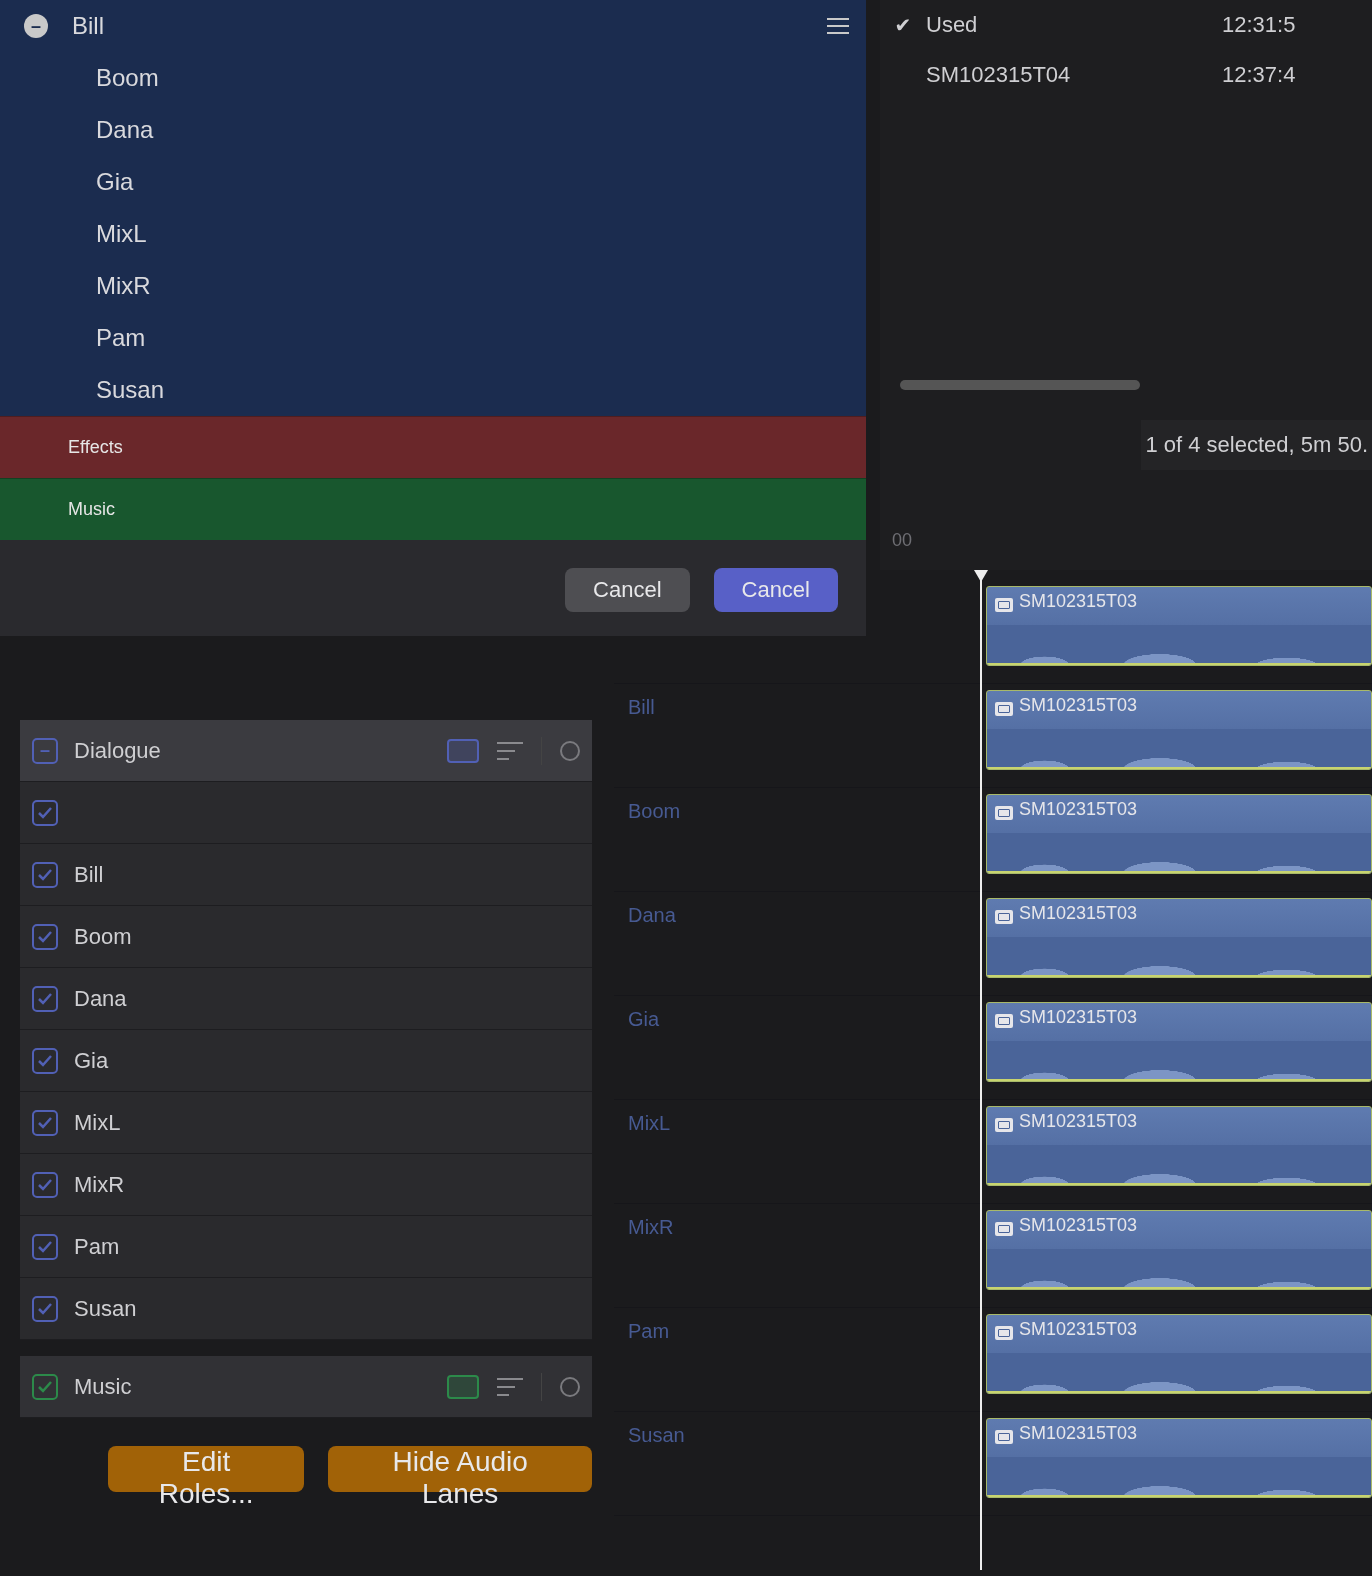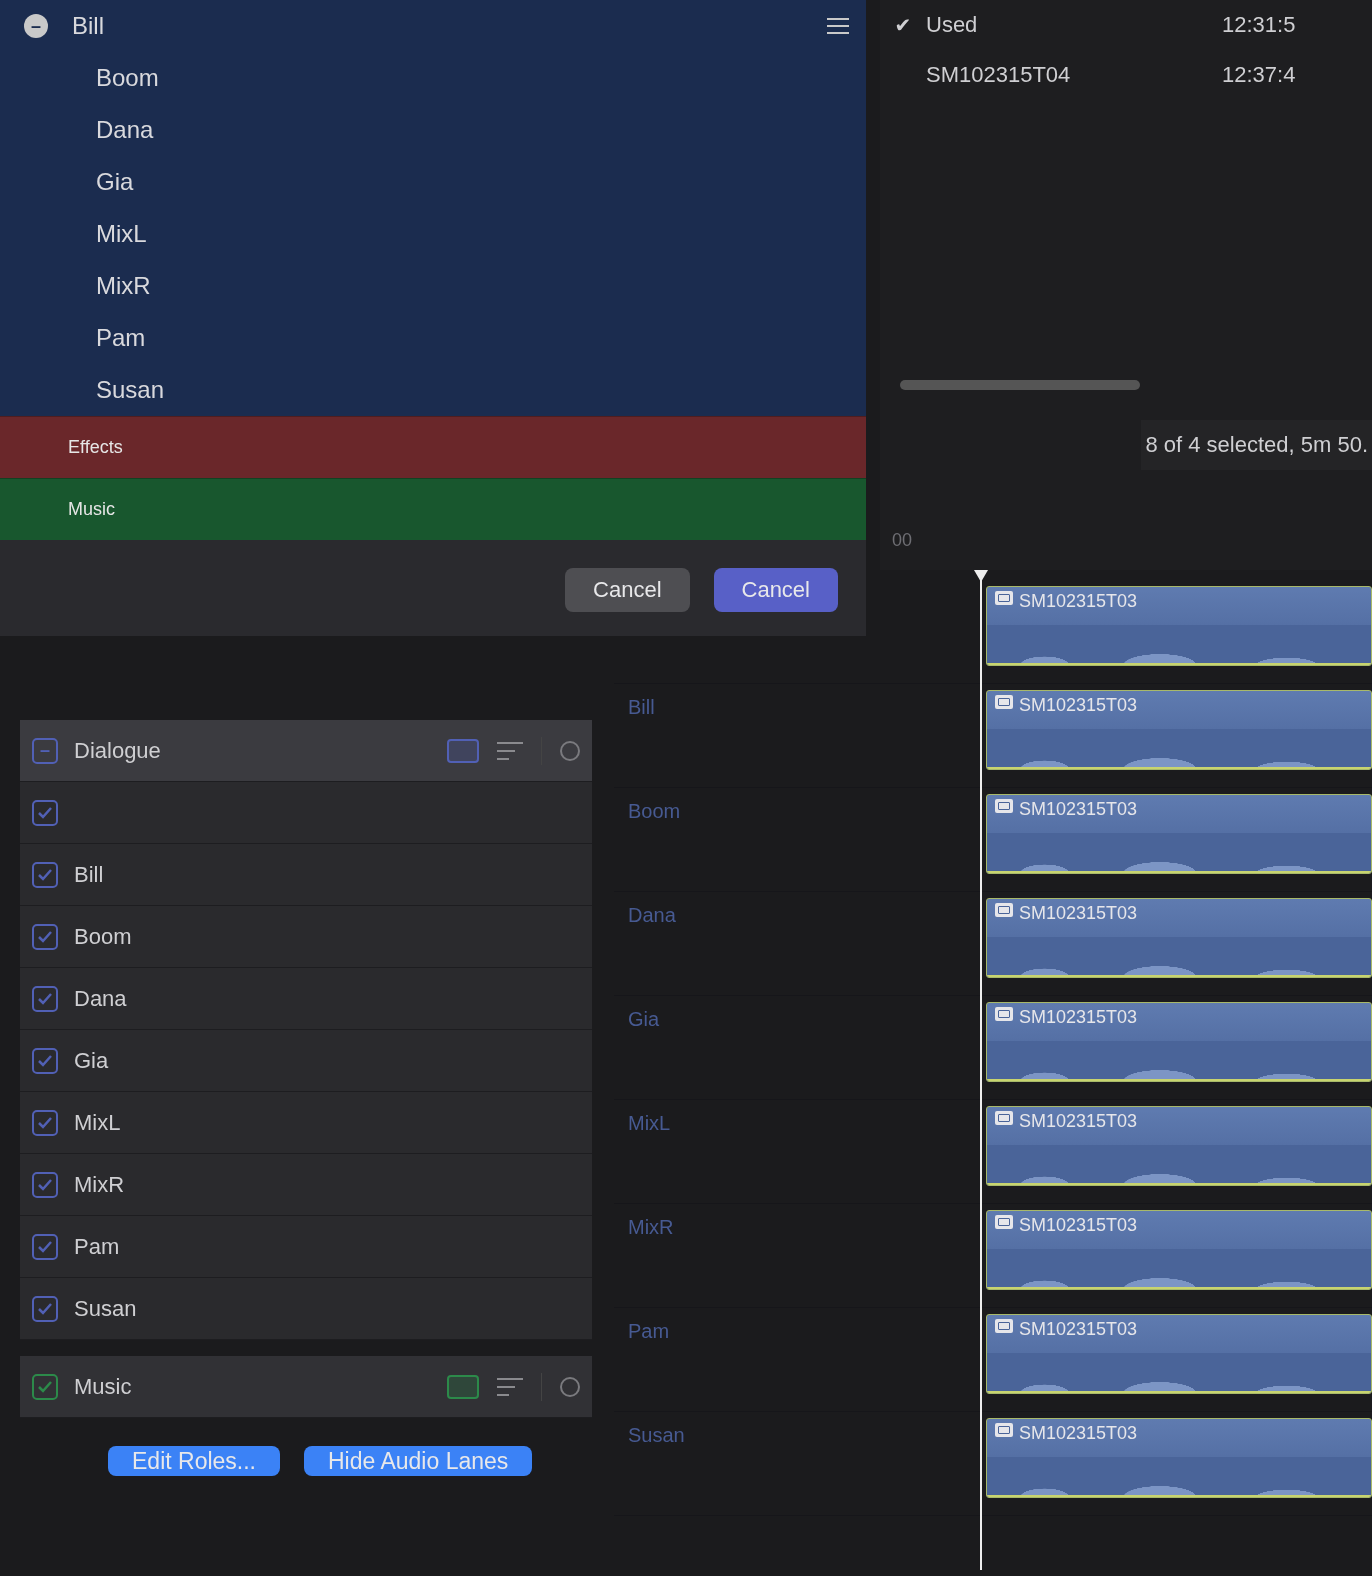--- a/index.html
+++ b/index.html
@@ -53,29 +53,29 @@
   .pill { width:32px;height:24px;border:2px solid #525257;border-radius:4px; }
   .pill.active { border-color:#5160b5; background:rgba(81,96,181,.25); }
   .pill.green-active { border-color:#2c8a4a; background:rgba(44,138,74,.25); }
   .bars3 { width:26px;height:18px;display:flex;flex-direction:column;justify-content:space-between; }
   .bars3 span { height:2px;background:#8a8a8e;display:block; }
   .bars3 span:nth-child(2){width:70%} .bars3 span:nth-child(3){width:45%}
   .circ { width:20px;height:20px;border:2px solid #7a7a7e;border-radius:50%; }
   .sep { width:1px;height:28px;background:#444; }
 
   .idx-footer { display:flex; gap:24px; padding:28px 0 0 88px; }
-  .btn-dark { background:#3b82f6; height:30px; padding:0 24px; font-size:23px; }
+  .btn-dark { background:#a16207; height:46px; padding:0 24px; font-size:28px; }
 
   
   .lanes { position:absolute; left:614px; top:580px; right:0; }
   .lane { height:104px; display:flex; align-items:flex-start; border-bottom:1px solid #16161a; position:relative; }
   .lane .lane-label { width:360px; padding:12px 0 0 14px; font-size:20px; color:#475a92; }
   .lane.first .lane-label { color:transparent; }
   .clip { position:absolute; left:372px; right:0; top:6px; height:80px; background:linear-gradient(#5f7bb0,#4a6499); border:1px solid #a8b96a; border-radius:3px; overflow:hidden; }
-  .clip .clip-title { display:flex; align-items:flex-start; gap:6px; padding:4px 8px; font-size:18px; color:#e6e6ea; }
+  .clip .clip-title { display:flex; align-items:flex-end; gap:6px; padding:4px 8px; font-size:18px; color:#e6e6ea; }
   .clip-icon { width:18px;height:14px;background:#e6e6ea;border-radius:2px;display:inline-block;position:relative; }
   .clip-icon::after { content:"";position:absolute;inset:3px;border:1px solid #4a6499;border-radius:1px; }
   .wave { position:absolute; left:0; right:0; bottom:0; height:40px; background:
       radial-gradient(ellipse 40px 14px at 15% 100%, #7c95c5 0 60%, transparent 61%),
       radial-gradient(ellipse 60px 18px at 45% 100%, #7c95c5 0 60%, transparent 61%),
       radial-gradient(ellipse 50px 12px at 78% 100%, #7c95c5 0 60%, transparent 61%),
       linear-gradient(#4a6499,#4a6499); }
   .clip::after { content:""; position:absolute; left:0; right:0; bottom:0; height:2px; background:#c8d46f; }
 
 </style>
@@ -88,21 +88,21 @@
     <div class="name">Used</div>
     <div class="ts">12:31:5</div>
   </div>
   <div class="brow">
     <div class="check"></div>
     <div class="name">SM102315T04</div>
     <div class="ts">12:37:4</div>
   </div>
 </div>
 <div class="scroll-h"></div>
-<div class="sel-info">8 of 4 selected, 5m 50.</div>
+<div class="sel-info">1 of 4 selected, 5m 50.</div>
 
 <div class="ruler">
     <span>00</span>
   </div>
 <div class="playhead"></div>
 
 <div class="dialog">
   <div class="role-list-item subrole-blue sub-first">
     <div class="collapse-btn">
         <div class="minus-circle">–</div>

